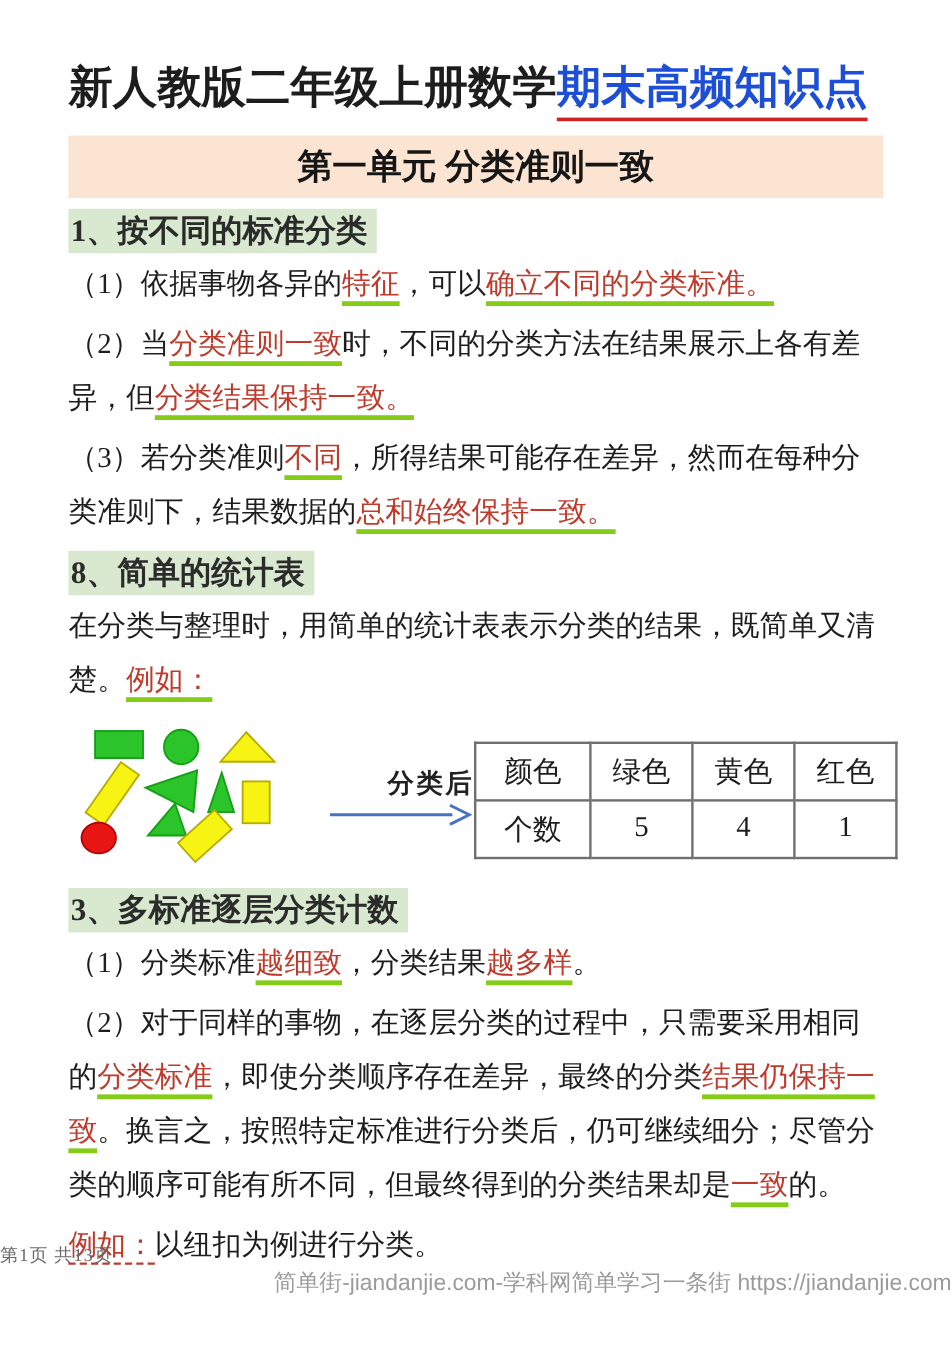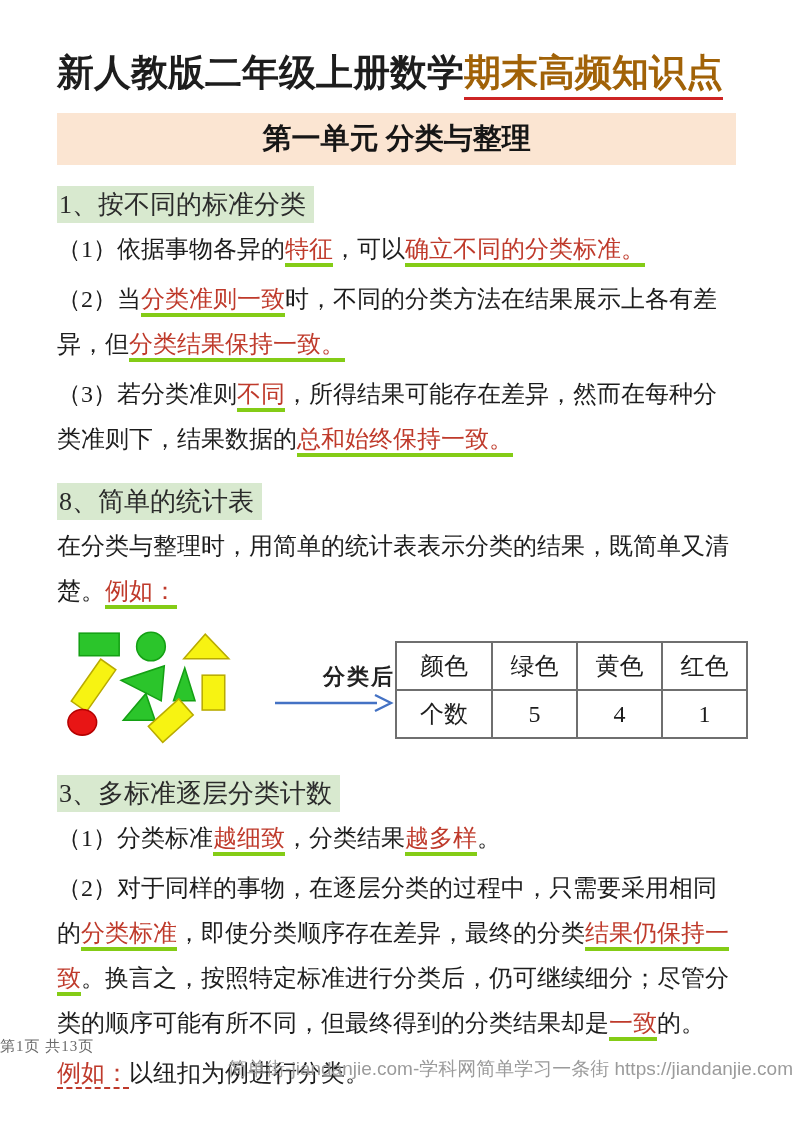--- a/index.html
+++ b/index.html
@@ -8,31 +8,31 @@
     background:#ffffff;
     font-family:"Liberation Serif","DejaVu Serif",serif;
     color:#1d1d1d;
     position:relative;
     overflow:hidden;
   }
   .page { width:793px; height:1122px; padding:48px 57px 0 57px; position:relative; }
 
   
   .title { font-size:37px; font-weight:bold; white-space:nowrap; letter-spacing:0px; }
-  .title .t-red { color:#a16207; border-bottom:3px solid #cd2424; padding-bottom:4px; }
+  .title .t-red { color:#1d4ed8; border-bottom:3px solid #cd2424; padding-bottom:4px; }
 
   
   .banner {
     margin-top:15px; background:#fbe5d2; height:52px;
     display:flex; align-items:center; justify-content:center;
     font-size:29px; font-weight:bold; color:#161616;
   }
 
   
-  .sec-h { margin-top:22px; font-size:26px; font-weight:normal; color:#2b2b2b; }
+  .sec-h { margin-top:10px; font-size:26px; font-weight:bold; color:#2b2b2b; }
   .sec-h .hl { background:#d8e9cf; padding:4px 8px 4px 2px; }
 
   
   p.body { font-size:24px; line-height:45px; margin-top:5px; text-align:left; }
   .red-u { color:#bf3a2b; border-bottom:4px solid #84cc16; padding-bottom:1px; }
   .red-d { color:#bf3a2b; border-bottom:2px dashed #bf3a2b; padding-bottom:1px; }
 
   
   .figure-row { display:flex; align-items:center; margin:12px 0 4px 0; }
   .shapes-box { width:192px; flex:none; }
@@ -59,21 +59,21 @@
   }
 </style>
 </head>
 <body>
 
 <div class="page">
 
   <h1 class="title"><span>新人教版二年级上册数学</span><span class="t-red">期末高频知识点</span></h1>
 
   <div class="banner">
-    <span>第一单元 分类与整理</span>
+    <span>第一单元 分类准则一致</span>
   </div>
 
   <h2 class="sec-h">
     <span class="hl">1、按不同的标准分类</span>
   </h2>
   <p class="body"><span>（1）依据事物各异的</span><span class="red-u">特征</span><span>，可以</span><span class="red-u">确立不同的分类标准。</span></p>
   <p class="body"><span>（2）当</span><span class="red-u">分类准则一致</span><span>时，不同的分类方法在结果展示上各有差异，但</span><span class="red-u">分类结果保持一致。</span></p>
   <p class="body"><span>（3）若分类准则</span><span class="red-u">不同</span><span>，所得结果可能存在差异，然而在每种分类准则下，结果数据的</span><span class="red-u">总和始终保持一致。</span></p>
 
   <h2 class="sec-h">

